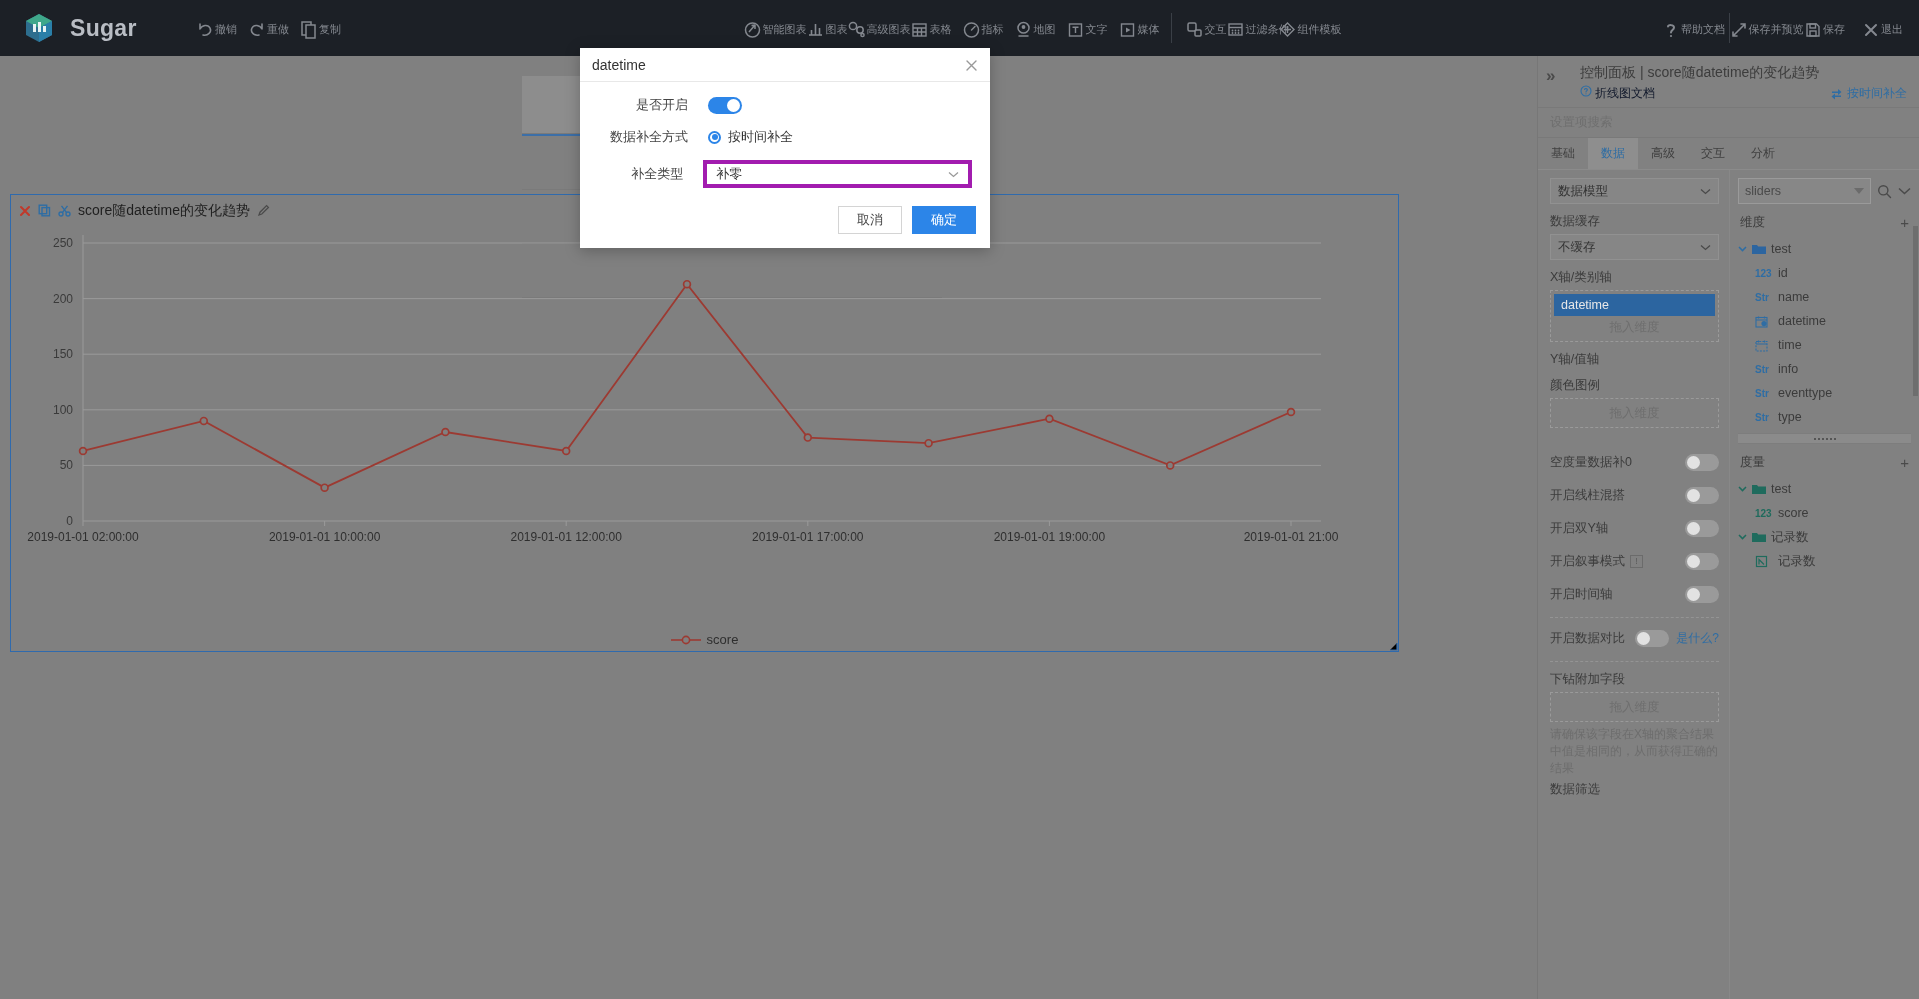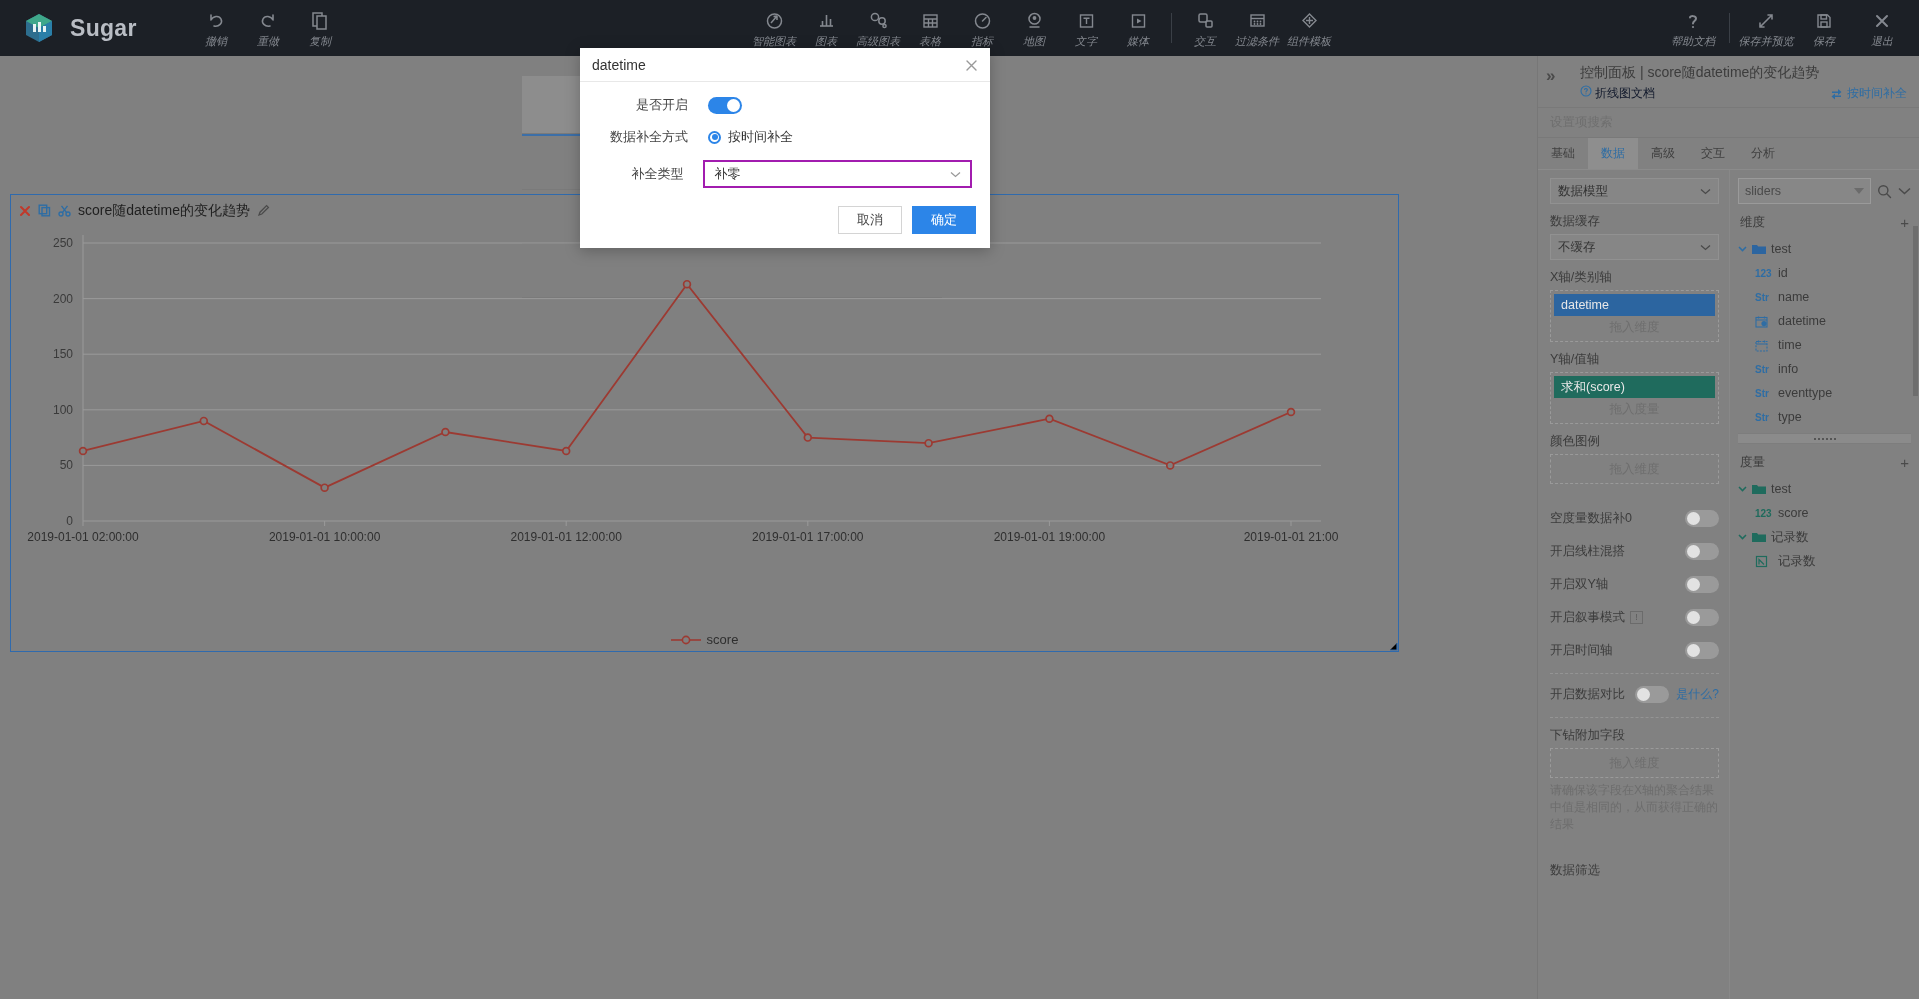--- a/index.html
+++ b/index.html
@@ -19,24 +19,23 @@
     background:#1c2026; display:flex; align-items:center;
     z-index:30;
   }
   .brand { display:flex; align-items:center; padding-left:22px; width:180px; }
   .brand-logo { width:34px; height:34px; position:relative; }
   .brand-name {
     color:#b9bdc4; font-size:23px; font-weight:bold; margin-left:14px;
     letter-spacing:.3px;
   }
   .tool {
-    width:44px; display:flex; flex-direction:column; align-items:center;
+    width:44px; display:flex; flex-direction:row; align-items:center;
     justify-content:center; color:#84888f; cursor:pointer; user-select:none;
     height:56px;
-    font-style:italic;
   }
   .tool .ti { height:24px; display:flex; align-items:flex-end; }
   .tool .tl { font-size:11px; margin-top:3px; white-space:nowrap; }
   .tools-left { display:flex; margin-left:10px; }
   .tools-left .tool { width:52px; }
   .tools-center { display:flex; position:absolute; left:748px; }
   .tools-center .tool { width:52px; }
   .tools-right { display:flex; position:absolute; right:8px; }
   .tools-right .tool { width:58px; }
   .vdiv { width:1px; height:30px; background:#3a3f46; align-self:center; margin:0 7px; }
@@ -187,21 +186,21 @@
   .m-sw { width:34px; height:17px; border-radius:9px; background:#2c85e8; position:relative; cursor:pointer;}
   .m-sw::after { content:""; position:absolute; right:2px; top:2px; width:13px; height:13px; border-radius:50%; background:#fff; }
   .radio-wrap { display:flex; align-items:center; gap:7px; cursor:pointer; }
   .radio {
     width:13px; height:13px; border-radius:50%; border:2px solid #2c85e8;
     display:flex; align-items:center; justify-content:center; background:#fff;
   }
   .radio::after { content:""; width:6px; height:6px; border-radius:50%; background:#2c85e8; }
   .radio-lab { font-size:13px; color:#333; }
   .m-select {
-    width:282px; height:28px; border:2px solid #a21caf; background:#fff;
+    width:282px; height:28px; border:4px solid #a21caf; background:#fff;
     display:flex; align-items:center; justify-content:space-between;
     padding:0 9px; font-size:13px; color:#333; cursor:pointer;
   }
   .modal-foot {
     position:absolute; right:0; bottom:0; width:100%; padding:0 14px 14px 0;
     display:flex; justify-content:flex-end; gap:10px;
   }
   .btn {
     height:28px; padding:0 18px; font-size:13px; cursor:pointer;
     display:flex; align-items:center; justify-content:center;
@@ -557,24 +556,20 @@
           </svg>
       </div>
 
       <div class="fld-label">X轴/类别轴</div>
       <div class="dropzone">
         <div class="pill dim">datetime</div>
         <div class="dz-hint">拖入维度</div>
       </div>
 
       <div class="fld-label">Y轴/值轴</div>
-      <div class="dropzone">
-        <div class="pill mea">求和(score)</div>
-        <div class="dz-hint">拖入度量</div>
-      </div>
 
       <div class="fld-label">颜色图例</div>
       <div class="dropzone">
         <div class="dz-hint">拖入维度</div>
       </div>
 
       <div style="height:18px"></div>
 
       <div class="toggle-row">
         <span class="trl">空度量数据补0</span>
@@ -610,21 +605,21 @@
         </span>
       </div>
 
       <div class="hr-dash"></div>
 
       <div class="fld-label">下钻附加字段</div>
       <div class="dropzone">
         <div class="dz-hint">拖入维度</div>
       </div>
       <div class="hint-text">请确保该字段在X轴的聚合结果中值是相同的，从而获得正确的结果</div>
-      <div class="fld-label" style="margin-top:29px">数据筛选</div>
+      <div class="fld-label" style="margin-top:4px">数据筛选</div>
     </div>
 
     <div class="rp-right-col">
       <div class="ft-top">
         <span class="ft-sel">
           <span>sliders</span>
           <svg width="10" height="6" viewBox="0 0 10 6" fill="#6b6b6b">
               <path d="M0 0 L10 0 L5 6 Z"></path>
             </svg>
         </span>

